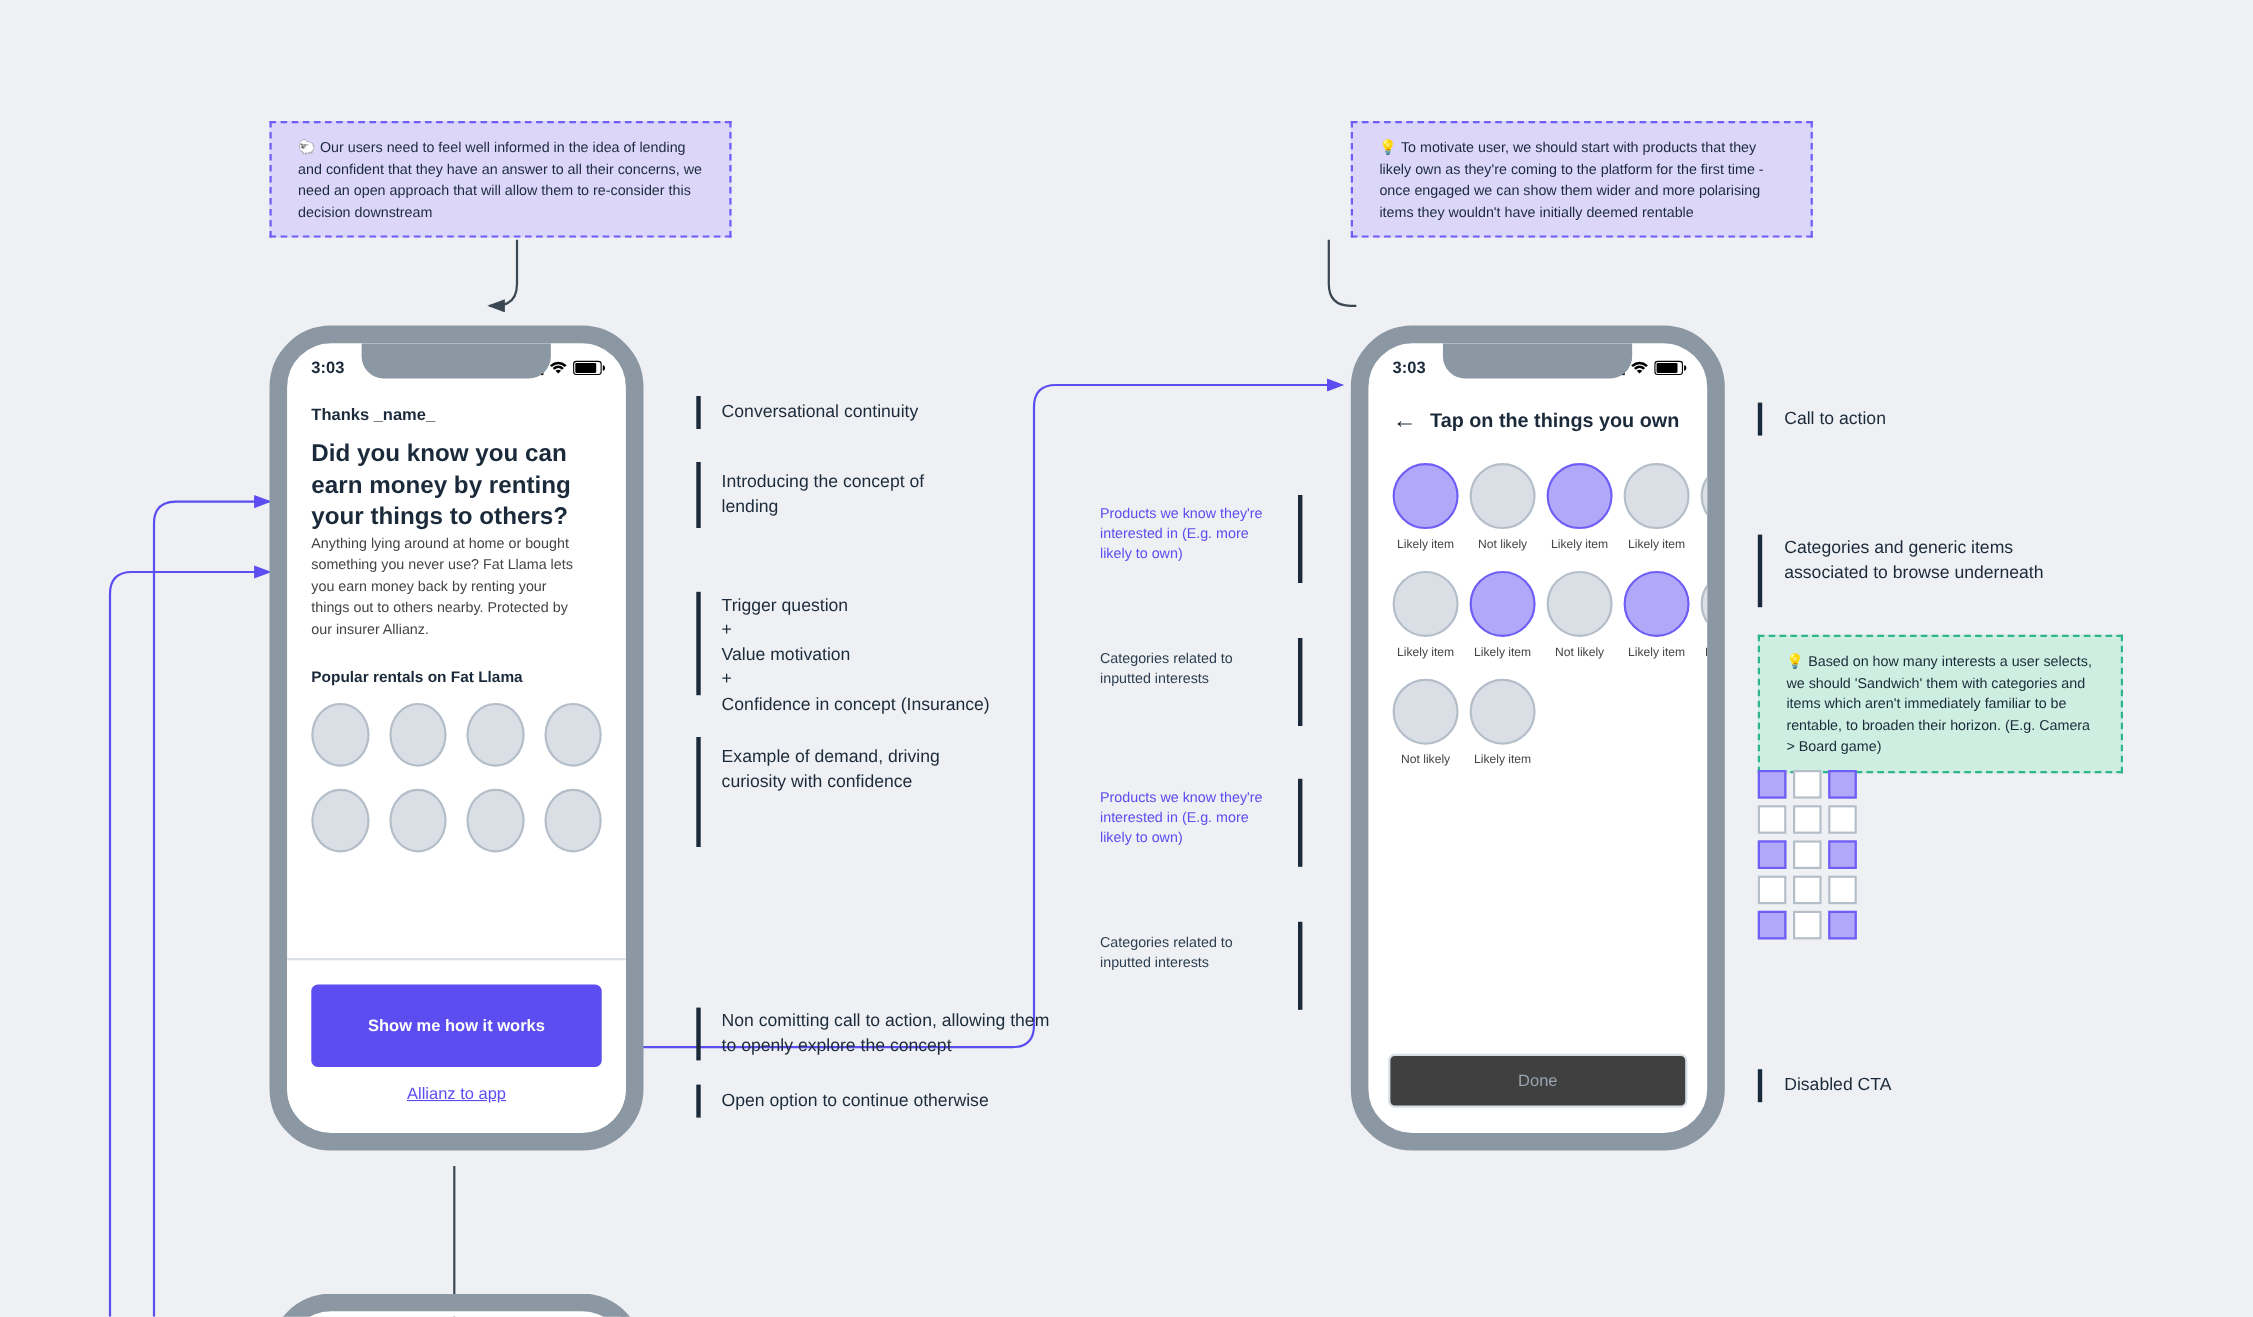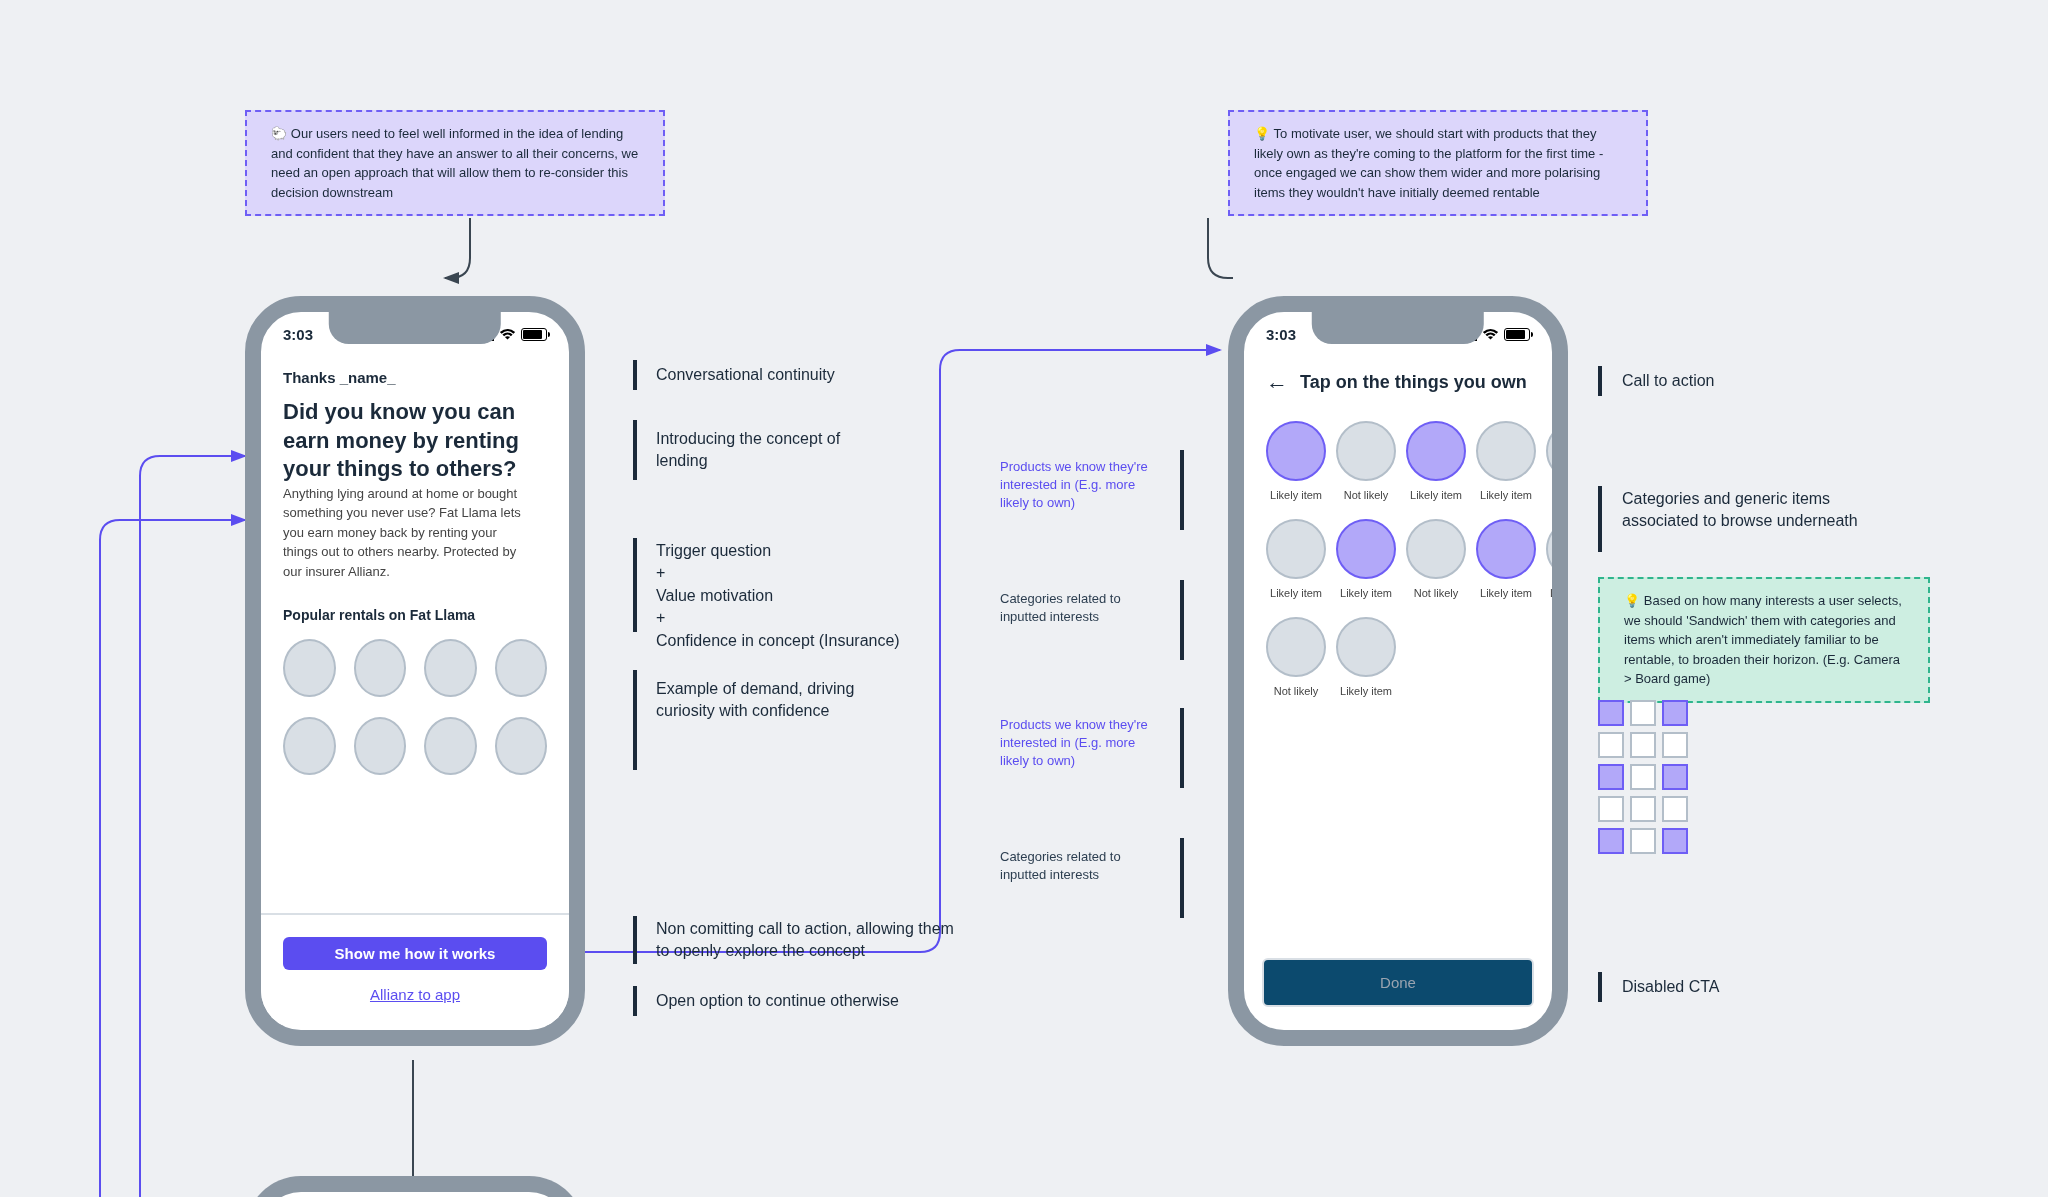--- a/index.html
+++ b/index.html
@@ -19,37 +19,37 @@
   .batt::after{content:"";position:absolute;right:-4px;top:3px;width:2px;height:5px;background:#000;border-radius:0 2px 2px 0;}
   .batt::before{content:"";position:absolute;left:1px;top:1px;bottom:1px;width:80%;background:#000;border-radius:1px;}
   .phone-content{padding:26px 22px 22px;height:calc(100% - 36px);position:relative;}
   .greet{font-size:15px;font-weight:700;}
   .headline{font-size:22px;font-weight:800;line-height:1.3;margin-top:12px;}
   .body{font-size:13px;line-height:1.5;color:#444;max-width:92%;}
   .section-label{font-size:14px;font-weight:700;margin-top:26px;}
   .placerow{display:flex;gap:18px;margin-top:16px;}
   .place{width:58px;height:58px;border-radius:50%;background:#d9dfe5;border:2px solid #b3bec9;}
   .bottom-actions{position:absolute;left:0;right:0;bottom:0;padding:22px;border-top:2px solid #d9dfe5;background:#fff;}
-  .primary-btn{width:100%;background:#5b4df0;color:#fff;border:none;border-radius:6px;padding:8px;font-size:15px;font-weight:600;cursor:pointer;}
+  .primary-btn{width:100%;background:#5b4df0;color:#fff;border:none;border-radius:6px;padding:29px;font-size:15px;font-weight:600;cursor:pointer;}
   .link{display:block;text-align:center;margin-top:16px;color:#5b4df0;text-decoration:underline;font-size:15px;cursor:pointer;}
   .note{position:absolute;font-size:16px;color:#1b2a3a;line-height:1.4;}
   .note.small{font-size:13px;color:#2c3e50;}
   .note.purple{color:#5b4df0;}
   .bar{position:absolute;width:4px;background:#1b2a3a;}
   .back-arrow{font-size:22px;margin-right:12px;cursor:pointer;}
   .title-row{display:flex;align-items:center;}
   .title-text{font-size:18px;font-weight:800;}
   .item-grid{display:grid;grid-template-columns:repeat(5,1fr);gap:18px 10px;margin-top:26px;}
   .item{text-align:center;}
   .item .circle{width:60px;height:60px;border-radius:50%;margin:0 auto 8px;}
   .item .circle.sel{background:#b2a8f9;border:2px solid #6e5ef5;}
   .item .circle.off{background:#d9dfe5;border:2px solid #b3bec9;}
   .item .lbl{font-size:11px;color:#444;}
   .done-wrap{position:absolute;left:0;right:0;bottom:0;padding:18px;}
-  .done-btn{width:100%;background:#0c4a6e;border:2px solid #d9dfe5;border-radius:6px;padding:14px;font-size:15px;color:#9aa4b0;}
+  .done-btn{width:100%;background:#404040;border:2px solid #d9dfe5;border-radius:6px;padding:14px;font-size:15px;color:#9aa4b0;}
   .swatch-grid{display:grid;grid-template-columns:repeat(3,26px);gap:6px;}
   .swatch{width:26px;height:26px;border:2px solid;}
   .swatch.p{background:#b2a8f9;border-color:#6e5ef5;}
   .swatch.w{background:#fff;border-color:#b3bec9;}
   svg.connector{position:absolute;top:0;left:0;pointer-events:none;}
 </style>
 </head>
 <body>
 
 <svg class="connector" width="2048" height="1197">

